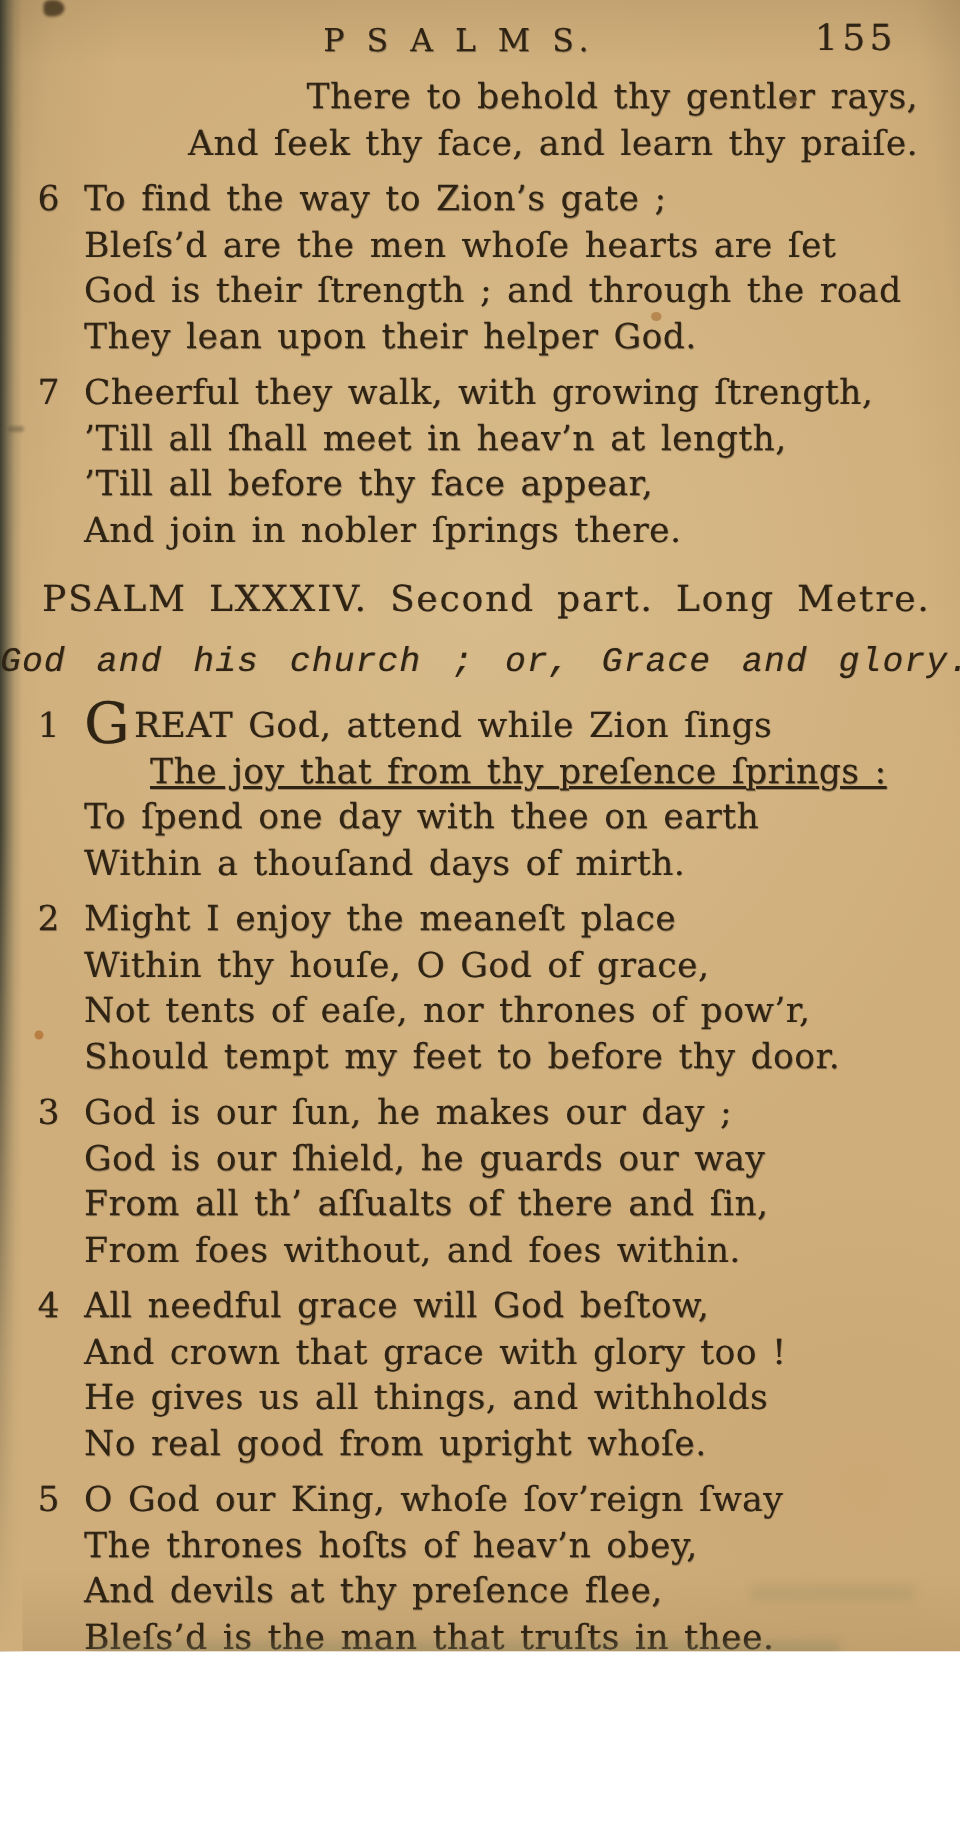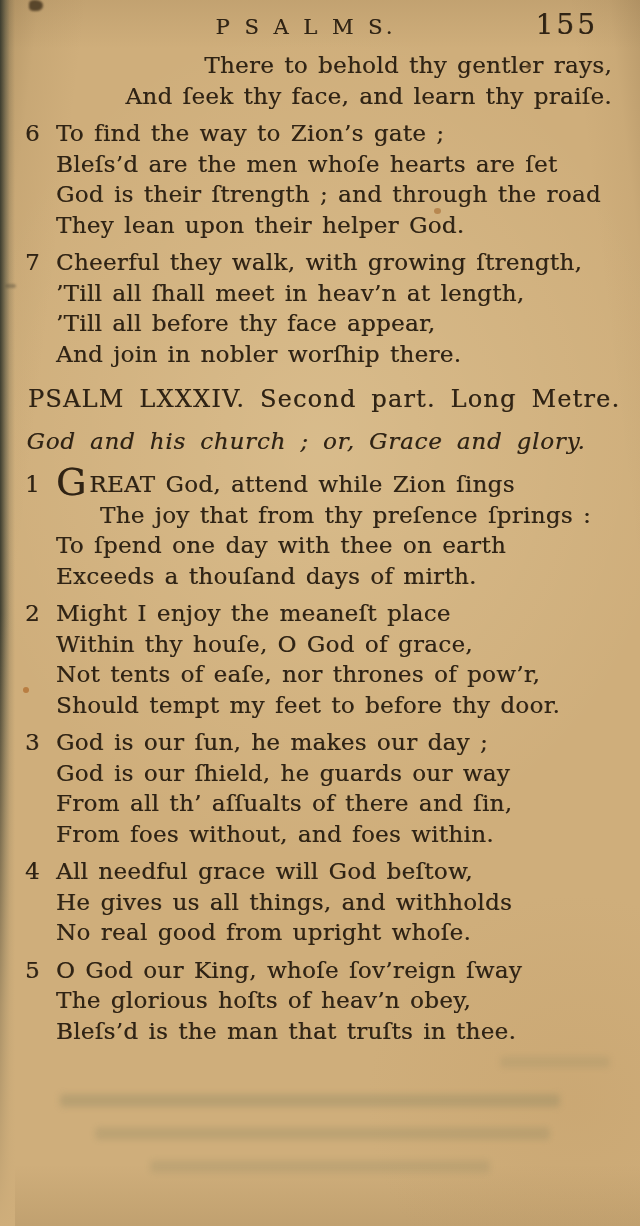--- a/index.html
+++ b/index.html
@@ -1,21 +1,21 @@
 <!DOCTYPE html>
 <html><head>
 <meta charset="utf-8">
 <style>
   * { margin:0; padding:0; box-sizing:border-box; }
   html,body { width:640px; }
   body { font-family:"DejaVu Serif", serif; }
 
   .page {
     position:relative;
-    width:640px; height:1226px;
+    width:640px; height:1101px;
     overflow:hidden;
     color:#2f2314;
     background-color:#cfae7b;
     background-image:
       radial-gradient(ellipse 480px 560px at 50% 36%, rgba(255,242,205,0.20), transparent 75%),
       radial-gradient(ellipse 300px 300px at 90% 90%, rgba(190,150,95,0.25), transparent 70%),
       linear-gradient(97deg, rgba(118,94,55,0.30) 0%, rgba(118,94,55,0.08) 5%, transparent 11%),
       linear-gradient(263deg, rgba(110,85,50,0.22) 0%, rgba(110,85,50,0.05) 4%, transparent 9%),
       linear-gradient(180deg, rgba(128,100,60,0.16) 0%, transparent 4%, transparent 95%, rgba(128,100,60,0.18) 100%);
     font-size:23px;
@@ -32,28 +32,28 @@
       linear-gradient(90deg, rgba(54,56,44,0.95) 0%, rgba(70,72,56,0.55) 35%, rgba(70,72,56,0.18) 65%, rgba(70,72,56,0) 100%);
   }
 
   .content { position:absolute; left:0; top:0; width:100%; padding:10px 28px 0 0; }
 
   .header { position:relative; height:28px; margin-top:2px; }
   .running-title {
     position:absolute; left:0; right:0; text-align:center;
     font-size:21px; letter-spacing:4px; word-spacing:0;
   }
-  .page-number { position:absolute; right:14px; top:-2px; font-size:28px; letter-spacing:3px; }
+  .page-number { position:absolute; right:14px; top:-2px; font-size:24px; letter-spacing:3px; }
 
   .opening-stanza { margin:10px 0 0 56px;text-align:right; }
   .stanza { display:flex; margin-top:7px; padding-left:25px; }
   .verse-number { width:31px; flex:none; }
   .verse-lines { flex:1; }
   .verse-line { white-space:nowrap; }
-  .verse-line.indented { padding-left:44px; }
+  .verse-line.indented { padding-left:44px;text-decoration:underline; }
 
   .drop-cap {
     display:inline-block;
     font-size:38px; line-height:26px;
     vertical-align:top; position:relative; top:0px;
     margin-right:3px;
     letter-spacing:0;
   }
 
   .psalm-heading {
@@ -62,20 +62,21 @@
     font-size:24px; letter-spacing:1.2px; word-spacing:6px;
     white-space:nowrap;
     padding-left:28px;
   }
   .psalm-subtitle {
     margin-top:11px;
     text-align:center;
     font-style:italic;
     font-size:23px; letter-spacing:0.8px; word-spacing:6px;
     white-space:nowrap;
+    font-family:Liberation Mono, monospace;
   }
   .psalm-stanzas .stanza.first { margin-top:13px; }
 
   
   .speck { position:absolute; border-radius:50%; }
   .speck-corner { left:29px; top:0px; width:14px; height:11px; background:#4e3d24; filter:blur(1px); opacity:0.9; border-radius:40% 60% 60% 40%; }
   .speck-praise { left:526px; top:64px; width:5px; height:5px; background:#6b4f2e; opacity:0.75; }
   .speck-rust-1 { left:434px; top:208px; width:7px; height:6px; background:#a66a30; opacity:0.6; filter:blur(0.5px); }
   .speck-rust-2 { left:23px; top:687px; width:6px; height:6px; background:#b06a2a; opacity:0.7; filter:blur(0.5px); }
   .margin-dash { position:absolute; left:5px; top:284px; width:11px; height:4px; background:rgba(92,82,60,0.45); filter:blur(1px); border-radius:2px; }
@@ -114,36 +115,36 @@
         <div class="verse-line">They lean upon their helper God.</div>
       </div>
     </div>
 
     <div class="stanza">
       <span class="verse-number">7</span>
       <div class="verse-lines">
         <div class="verse-line">Cheerful they walk, with growing ſtrength,</div>
         <div class="verse-line">’Till all ſhall meet in heav’n at length,</div>
         <div class="verse-line">’Till all before thy face appear,</div>
-        <div class="verse-line">And join in nobler worſhip there.</div>
+        <div class="verse-line">And join in nobler ſprings there.</div>
       </div>
     </div>
 
     <div class="psalm-heading">PSALM LXXXIV. Second part. Long Metre.</div>
     <div class="psalm-subtitle">God and his church ; or, Grace and glory.</div>
 
     <div class="psalm-stanzas">
 
       <div class="stanza first">
         <span class="verse-number">1</span>
         <div class="verse-lines">
           <div class="verse-line"><span class="drop-cap">G</span><span>REAT God, attend while Zion ſings</span></div>
           <div class="verse-line indented">The joy that from thy preſence ſprings :</div>
           <div class="verse-line">To ſpend one day with thee on earth</div>
-          <div class="verse-line">Exceeds a thouſand days of mirth.</div>
+          <div class="verse-line">Within a thouſand days of mirth.</div>
         </div>
       </div>
 
       <div class="stanza">
         <span class="verse-number">2</span>
         <div class="verse-lines">
           <div class="verse-line">Might I enjoy the meaneſt place</div>
           <div class="verse-line">Within thy houſe, O God of grace,</div>
           <div class="verse-line">Not tents of eaſe, nor thrones of pow’r,</div>
           <div class="verse-line">Should tempt my feet to before thy door.</div>
@@ -157,30 +158,32 @@
           <div class="verse-line">God is our ſhield, he guards our way</div>
           <div class="verse-line">From all th’ aſſualts of there and ſin,</div>
           <div class="verse-line">From foes without, and foes within.</div>
         </div>
       </div>
 
       <div class="stanza">
         <span class="verse-number">4</span>
         <div class="verse-lines">
           <div class="verse-line">All needful grace will God beſtow,</div>
+          <div class="verse-line">And crown that grace with glory too !</div>
           <div class="verse-line">He gives us all things, and withholds</div>
           <div class="verse-line">No real good from upright whoſe.</div>
         </div>
       </div>
 
       <div class="stanza">
         <span class="verse-number">5</span>
         <div class="verse-lines">
           <div class="verse-line">O God our King, whoſe ſov’reign ſway</div>
-          <div class="verse-line">The glorious hoſts of heav’n obey,</div>
+          <div class="verse-line">The thrones hoſts of heav’n obey,</div>
+          <div class="verse-line">And devils at thy preſence flee,</div>
           <div class="verse-line">Bleſs’d is the man that truſts in thee.</div>
         </div>
       </div>
 
     </div>
   </div>
 
   <div class="speck speck-corner"></div>
   <div class="speck speck-praise"></div>
   <div class="speck speck-rust-1"></div>

